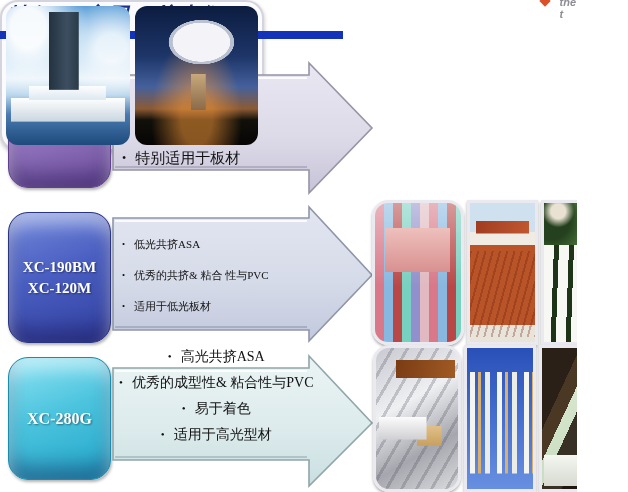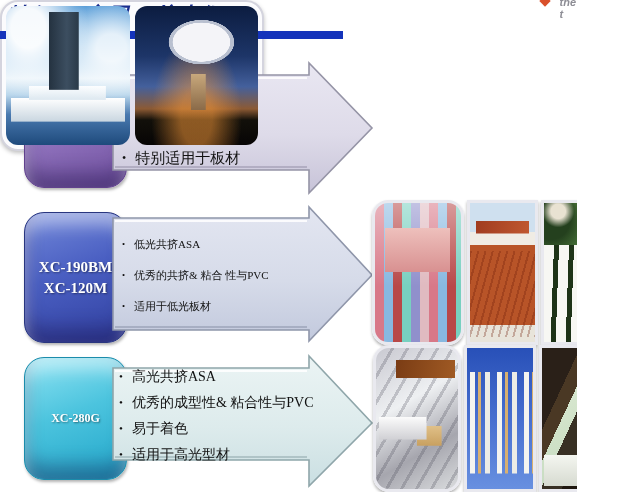--- a/index.html
+++ b/index.html
@@ -11,39 +11,39 @@
   .title{
     position:absolute;left:6px;top:1px;font-size:22px;font-weight:bold;font-style:italic;
     color:#1b2f8f;letter-spacing:1px;white-space:nowrap;
   }
   .title-rule{position:absolute;left:0;top:31px;width:343px;height:8px;background:#1433bb;}
   .watermark{position:absolute;right:0;top:0;height:12px;display:flex;align-items:flex-start;}
   .wm-diamond{position:absolute;right:28px;top:-3px;width:8px;height:8px;background:#d9502b;transform:rotate(45deg);}
   .wm-text{position:absolute;right:1px;top:-4px;color:#8d8d95;font-size:11px;font-style:italic;font-weight:bold;font-family:"Liberation Sans",sans-serif;}
   
   .pbox{
-    position:absolute;left:24px;width:101px;border-radius:20px;
+    position:absolute;left:8px;width:101px;border-radius:20px;
     display:flex;flex-direction:column;align-items:center;justify-content:center;
     color:#fff;font-weight:bold;text-align:center;
     box-shadow:inset 0 12px 16px rgba(255,255,255,.45), inset 0 -14px 18px rgba(20,10,60,.35), 1px 2px 3px rgba(0,0,0,.3);
     text-shadow:1px 1px 2px rgba(0,0,0,.45);
   }
   .pbox span{display:block;line-height:1.35;}
   .pbox-1{top:68px;height:118px;font-size:17px;background:linear-gradient(160deg,#b59bd8 0%,#9376c0 45%,#6f4f9e 100%);border:1px solid #61418d;}
   .pbox-2{top:212px;height:129px;font-size:15px;background:linear-gradient(160deg,#7389da 0%,#4a5fc2 45%,#3140a0 100%);border:1px solid #29367f;}
-  .pbox-3{top:357px;height:121px;font-size:12px;background:linear-gradient(160deg,#8fe3f3 0%,#4cc4de 45%,#21a5c9 100%);border:1px solid #1b8cab;}
+  .pbox-3{top:357px;height:121px;font-size:16px;background:linear-gradient(160deg,#8fe3f3 0%,#4cc4de 45%,#21a5c9 100%);border:1px solid #1b8cab;}
   
   .arrow-wrap{position:absolute;left:112px;width:262px;}
   .arrow-wrap svg{display:block;}
   .bullets{position:absolute;left:122px;color:#111;}
   .bullet{white-space:nowrap;}
   .bullet::before{content:"•";margin-right:9px;font-size:0.8em;position:relative;top:-1px;}
   .bullets-1{top:81px;font-size:15px;line-height:30px;}
   .bullets-2{top:229px;font-size:11px;line-height:30px;}
-  .bullets-3{top:364px;font-size:14px;line-height:26px;left:119px;}
+  .bullets-3{top:344px;font-size:14px;line-height:26px;left:119px;text-align:center;}
   
   .photo{position:absolute;box-sizing:border-box;}
   .panel-1{
     left:374px;top:57px;width:252px;height:139px;border-radius:18px;
     background:#fbfbfd;border:2px solid #d4d4de;box-shadow:0 2px 4px rgba(0,0,0,.25), inset 0 0 3px #fff;
     display:flex;gap:5px;padding:4px;
   }
   .panel-1 .photo{position:relative;flex:1;border-radius:12px;overflow:hidden;}
   
   .ph-boat{

